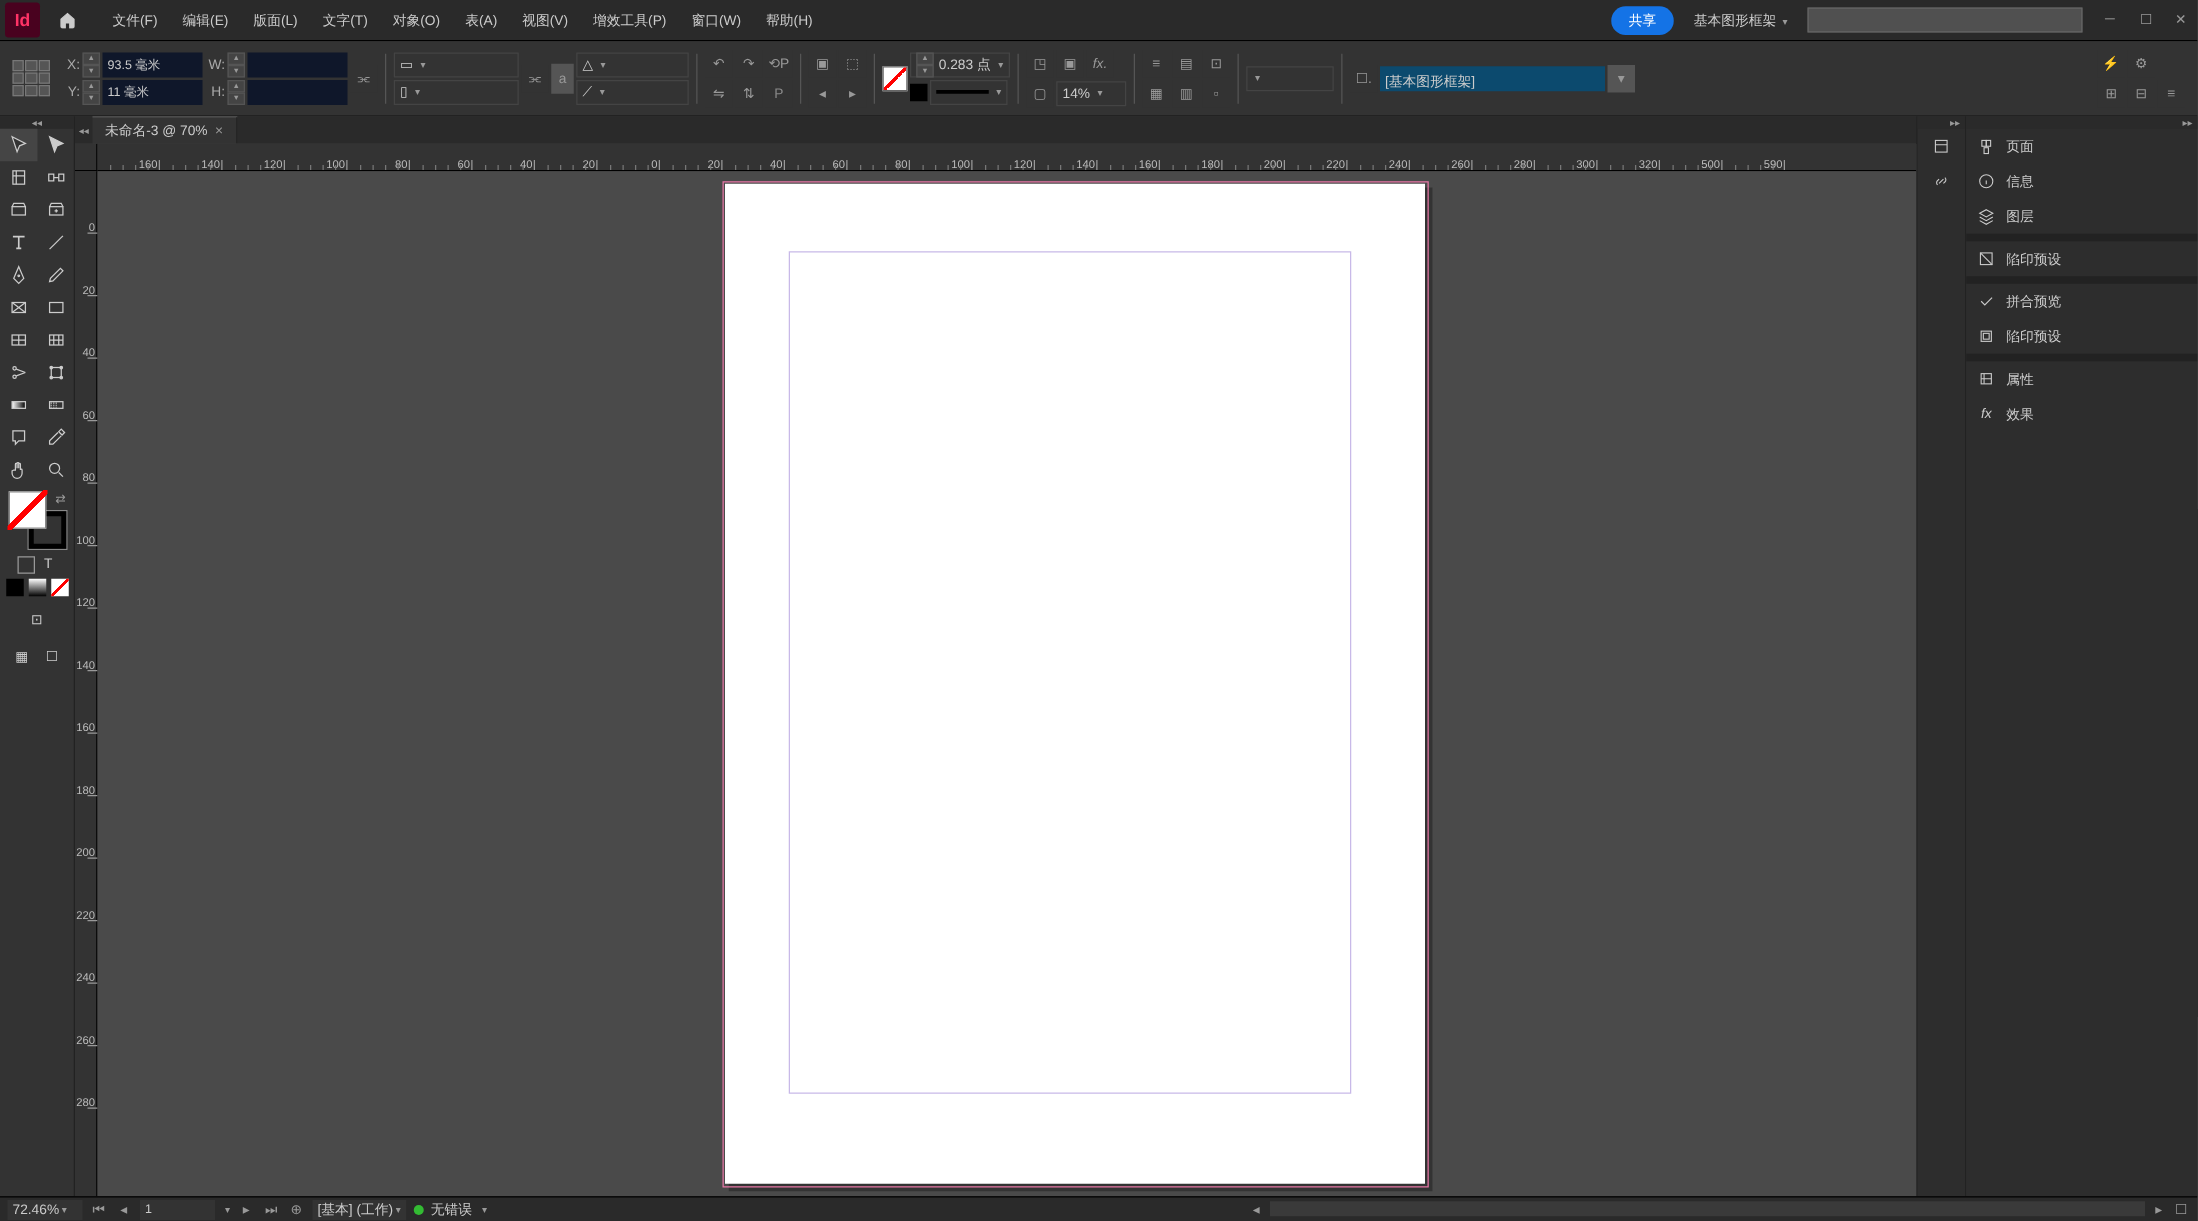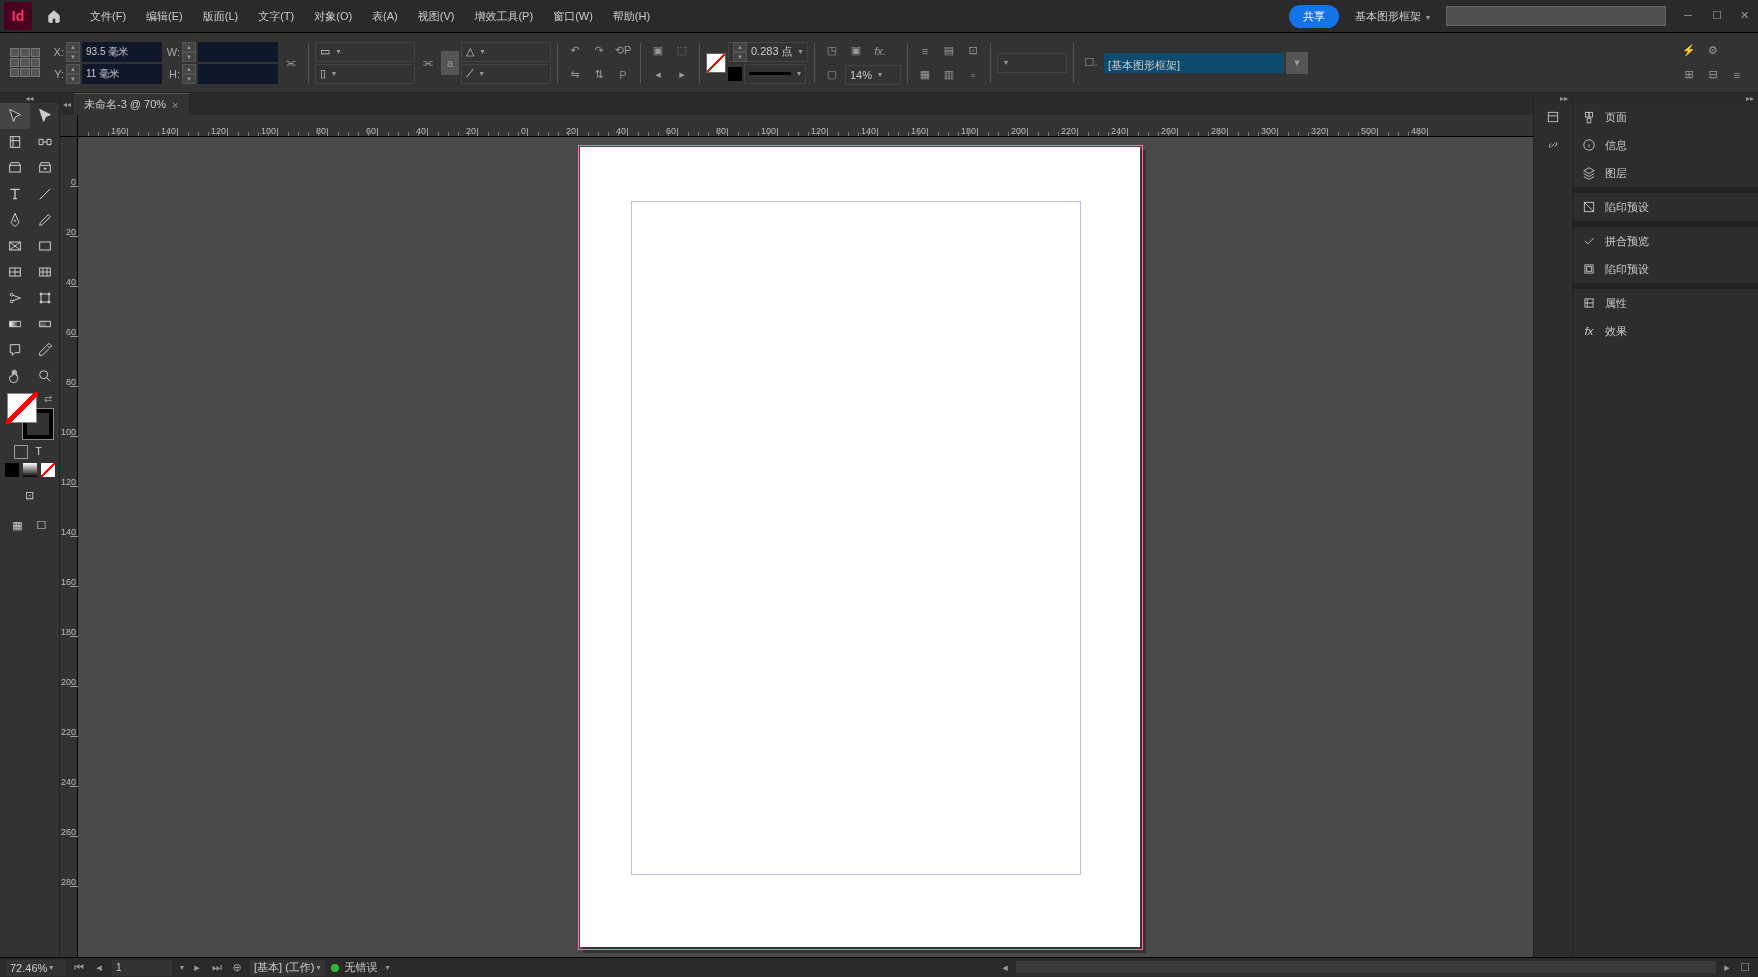--- a/index.html
+++ b/index.html
@@ -643,21 +643,21 @@
             <div class="tick-sub" style="left: 40px;"></div>
           </div>
           <div class="tick-h">
             <span>500</span>
             <div class="tick-sub" style="left: 10px;"></div>
             <div class="tick-sub" style="left: 20px;"></div>
             <div class="tick-sub" style="left: 30px;"></div>
             <div class="tick-sub" style="left: 40px;"></div>
           </div>
           <div class="tick-h">
-            <span>480</span>
+            <span>590</span>
             <div class="tick-sub" style="left: 10px;"></div>
             <div class="tick-sub" style="left: 20px;"></div>
             <div class="tick-sub" style="left: 30px;"></div>
             <div class="tick-sub" style="left: 40px;"></div>
           </div>
         </div>
       <div class="ruler-v" id="rv">
           <div class="tick-v">
             <span>0</span>
           </div>

